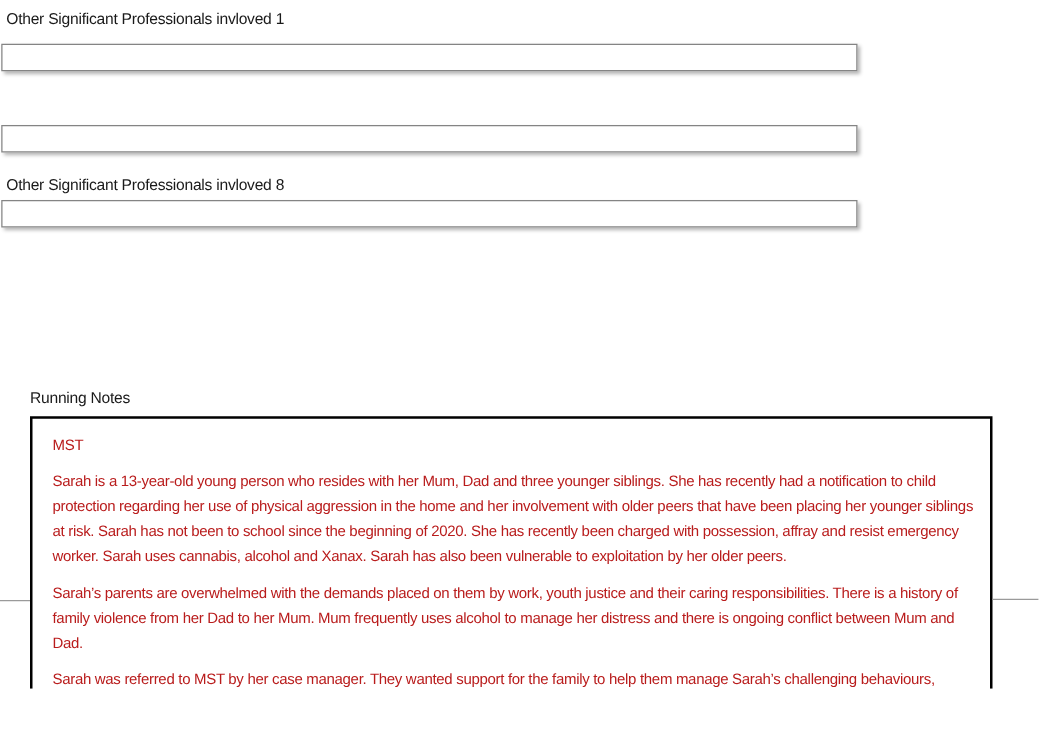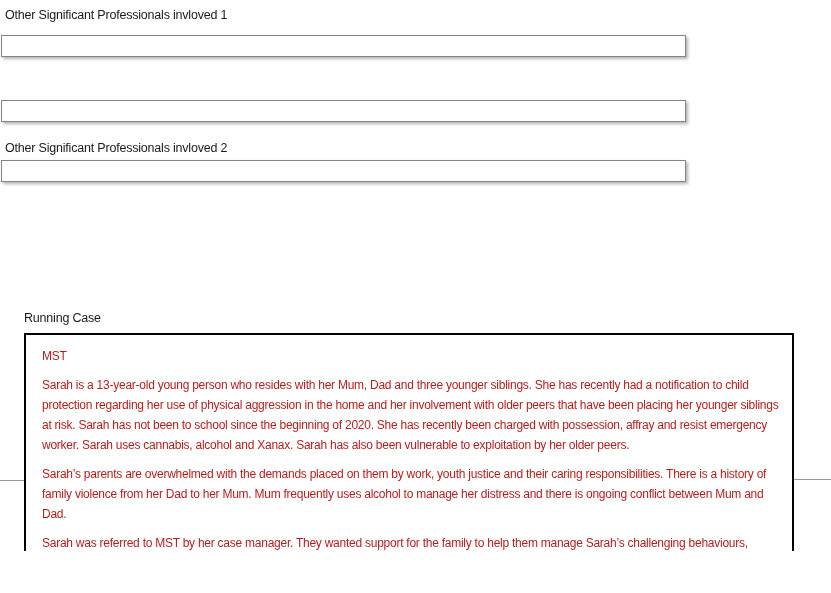--- a/index.html
+++ b/index.html
@@ -73,24 +73,24 @@
 </head>
 <body>
 
 <div class="page">
 
   <div class="field-label" style="top: 8px;">Other Significant Professionals invloved 1</div>
   <input class="field-input" style="top: 35px;" type="text" aria-label="Other Significant Professionals invloved 1">
 
   <input class="field-input" style="top: 100px;" type="text" aria-label="Other Significant Professionals invloved 2">
 
-  <div class="field-label" style="top: 141px;">Other Significant Professionals invloved 2</div>
+  <div class="field-label" style="top: 141px;">Other Significant Professionals invloved 8</div>
   <input class="field-input" style="top: 160px;" type="text" aria-label="Other Significant Professionals invloved 3">
 
-  <div class="rn-label">Running Case</div>
+  <div class="rn-label">Running Notes</div>
 
   <div class="rn-box">
     <p>MST</p>
     <p>Sarah is a 13-year-old young person who resides with her Mum, Dad and three younger siblings. She has recently had a notification to child protection regarding her use of physical aggression in the home and her involvement with older peers that have been placing her younger siblings at risk. Sarah has not been to school since the beginning of 2020. She has recently been charged with possession, affray and resist emergency worker. Sarah uses cannabis, alcohol and Xanax. Sarah has also been vulnerable to exploitation by her older peers.</p>
     <p>Sarah’s parents are overwhelmed with the demands placed on them by work, youth justice and their caring responsibilities. There is a history of family violence from her Dad to her Mum. Mum frequently uses alcohol to manage her distress and there is ongoing conflict between Mum and Dad.</p>
     <p>Sarah was referred to MST by her case manager. They wanted support for the family to help them manage Sarah’s challenging behaviours, reduce her offending and violence, re-engage her with school and help her connect with other more pro-social peers.</p>
   </div>
 
   <div class="page-line left"></div>
   <div class="page-line right"></div>

